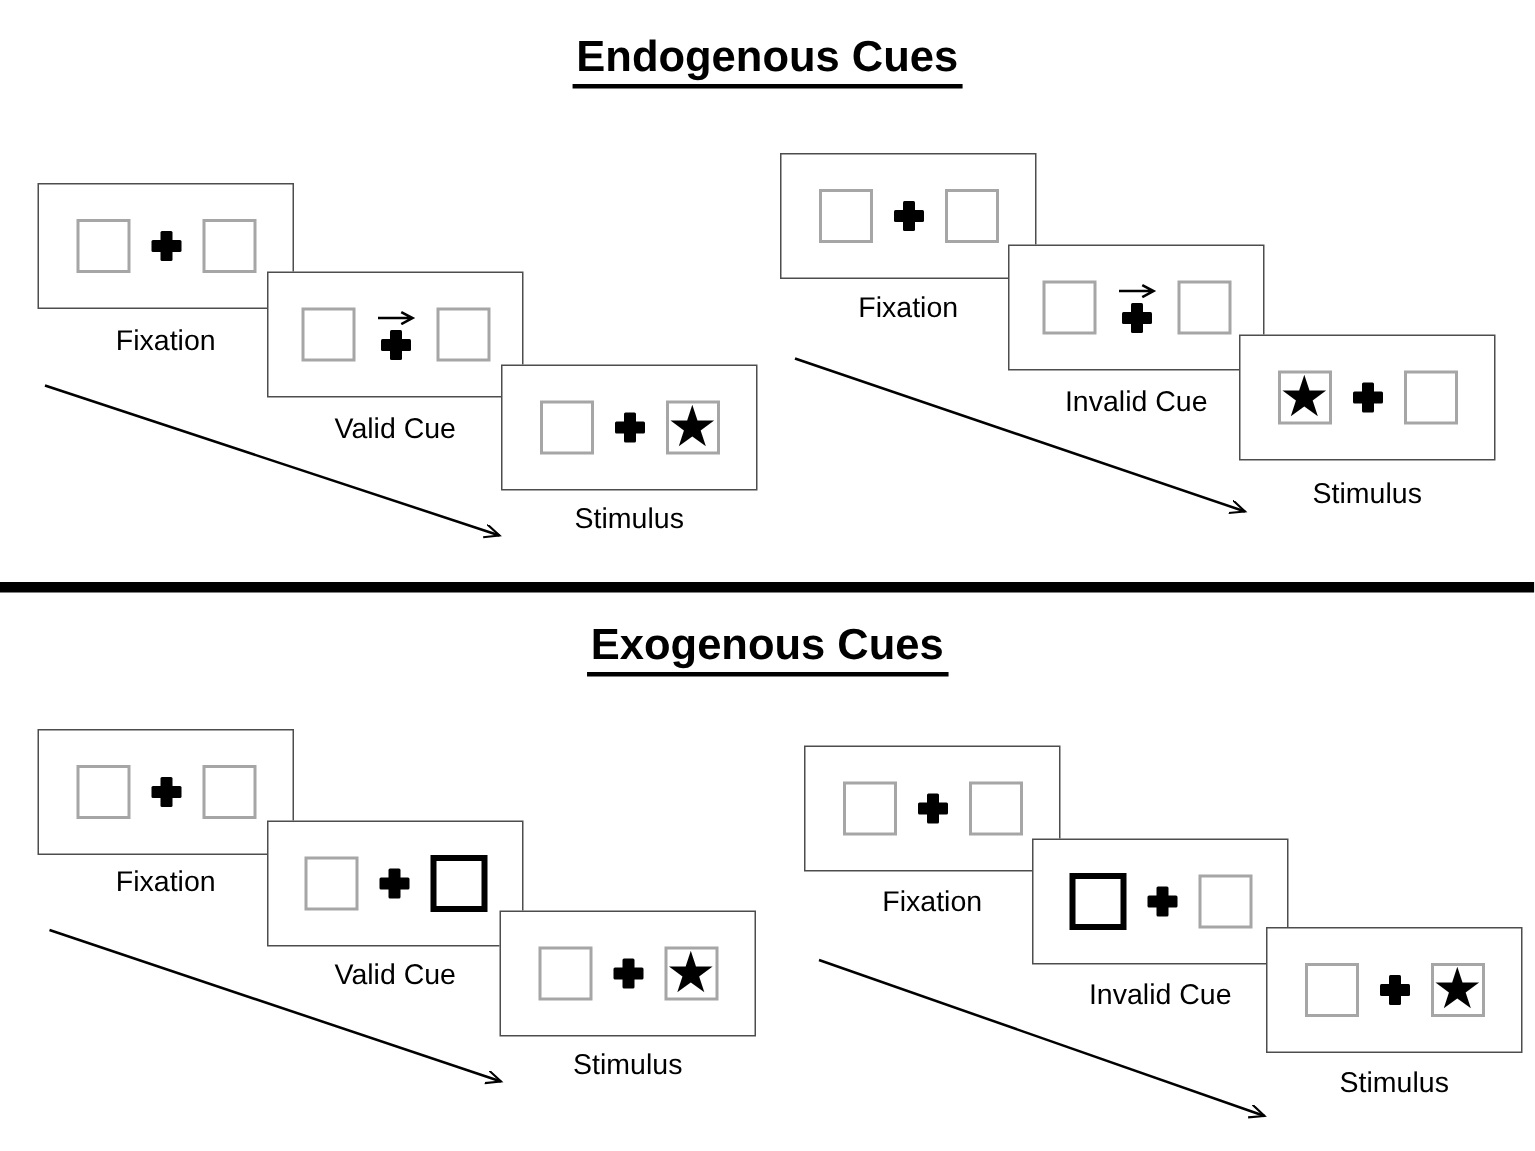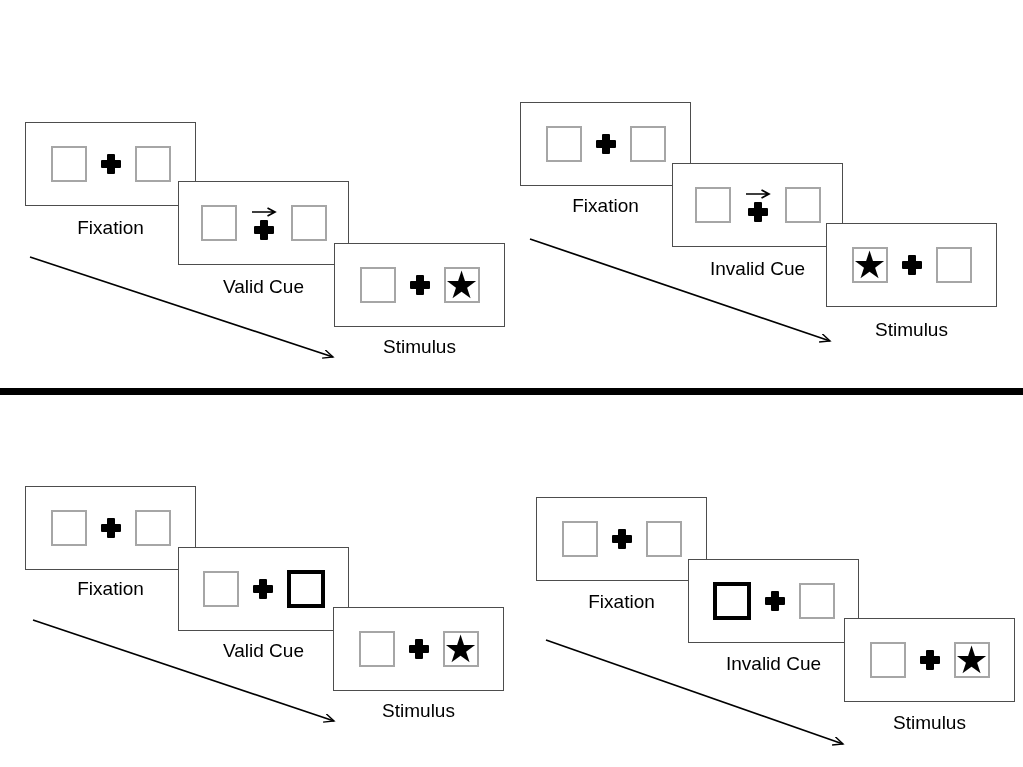--- a/index.html
+++ b/index.html
@@ -43,21 +43,23 @@
       <marker id="ah" markerWidth="14" markerHeight="12" refX="10" refY="4.5" orient="auto" markerUnits="userSpaceOnUse">
         <path d="M0,0 L10,4.5 L0,9" fill="none" stroke="#000" stroke-width="1.4"></path>
       </marker>
     </defs>
     <line x1="30" y1="257" x2="333" y2="357" stroke="#000" stroke-width="1.7" marker-end="url(#ah)"></line>
     <line x1="530" y1="239" x2="830" y2="341" stroke="#000" stroke-width="1.7" marker-end="url(#ah)"></line>
     <line x1="33" y1="620" x2="334" y2="721" stroke="#000" stroke-width="1.7" marker-end="url(#ah)"></line>
     <line x1="546" y1="640" x2="843" y2="744" stroke="#000" stroke-width="1.7" marker-end="url(#ah)"></line>
   </svg>
 
+  <div class="section-title" style="top:22px">Endogenous Cues</div>
   <div class="divider" style="top:388px"></div>
+  <div class="section-title" style="top:414px">Exogenous Cues</div>
 
   <div>
     <div class="panel z1" style="left:25px; top:122px">
       <div class="sq"></div>
       <div class="plus-unit">
           <div class="plus"></div>
         </div>
       <div class="sq"></div>
     </div>
     <div class="plabel" style="left:25px; top:217px">Fixation</div>

